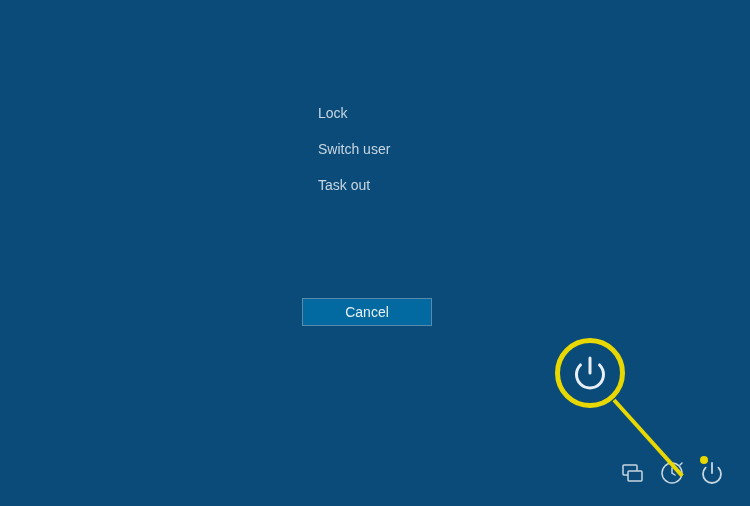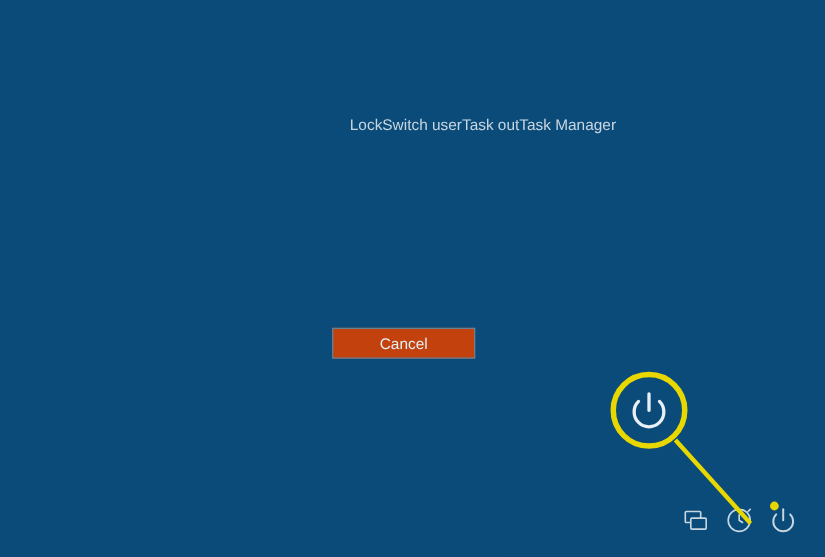--- a/index.html
+++ b/index.html
@@ -13,37 +13,37 @@
       background-color: #0a4b7a;
       font-family: "Segoe UI", Tahoma, sans-serif;
       position: relative;
       overflow: hidden;
     }
     .menu-container {
       position: absolute;
       left: 318px;
       top: 95px;
       display: flex;
-      flex-direction: row;
+      flex-direction: column;
     }
     .menu-item {
       color: #c8d6e0;
       font-size: 14px;
       font-weight: 400;
       padding: 10px 0;
       cursor: pointer;
       text-align: left;
     }
     .cancel-button {
       position: absolute;
       left: 302px;
       top: 298px;
       width: 130px;
       height: 28px;
-      background-color: #c2410c;
+      background-color: #0369a1;
       border: 1px solid #5a8aaa;
       color: #e8f0f6;
       font-size: 14px;
       font-family: inherit;
       cursor: pointer;
       display: flex;
       align-items: center;
       justify-content: center;
     }
     .bottom-icons {
@@ -103,21 +103,20 @@
       z-index: 6;
     }
   </style>
 </head>
 <body>
 
 <div class="menu-container">
   <div class="menu-item">Lock</div>
   <div class="menu-item">Switch user</div>
   <div class="menu-item">Task out</div>
-  <div class="menu-item">Task Manager</div>
 </div>
 
 <button class="cancel-button">Cancel</button>
 
 <div class="highlight-circle">
   <svg class="highlight-power-icon" viewBox="0 0 24 24" fill="none" stroke="currentColor" stroke-width="2" stroke-linecap="round">
     <path d="M18.36 6.64a9 9 0 1 1-12.73 0"></path>
     <line x1="12" y1="2" x2="12" y2="12"></line>
   </svg>
 </div>

